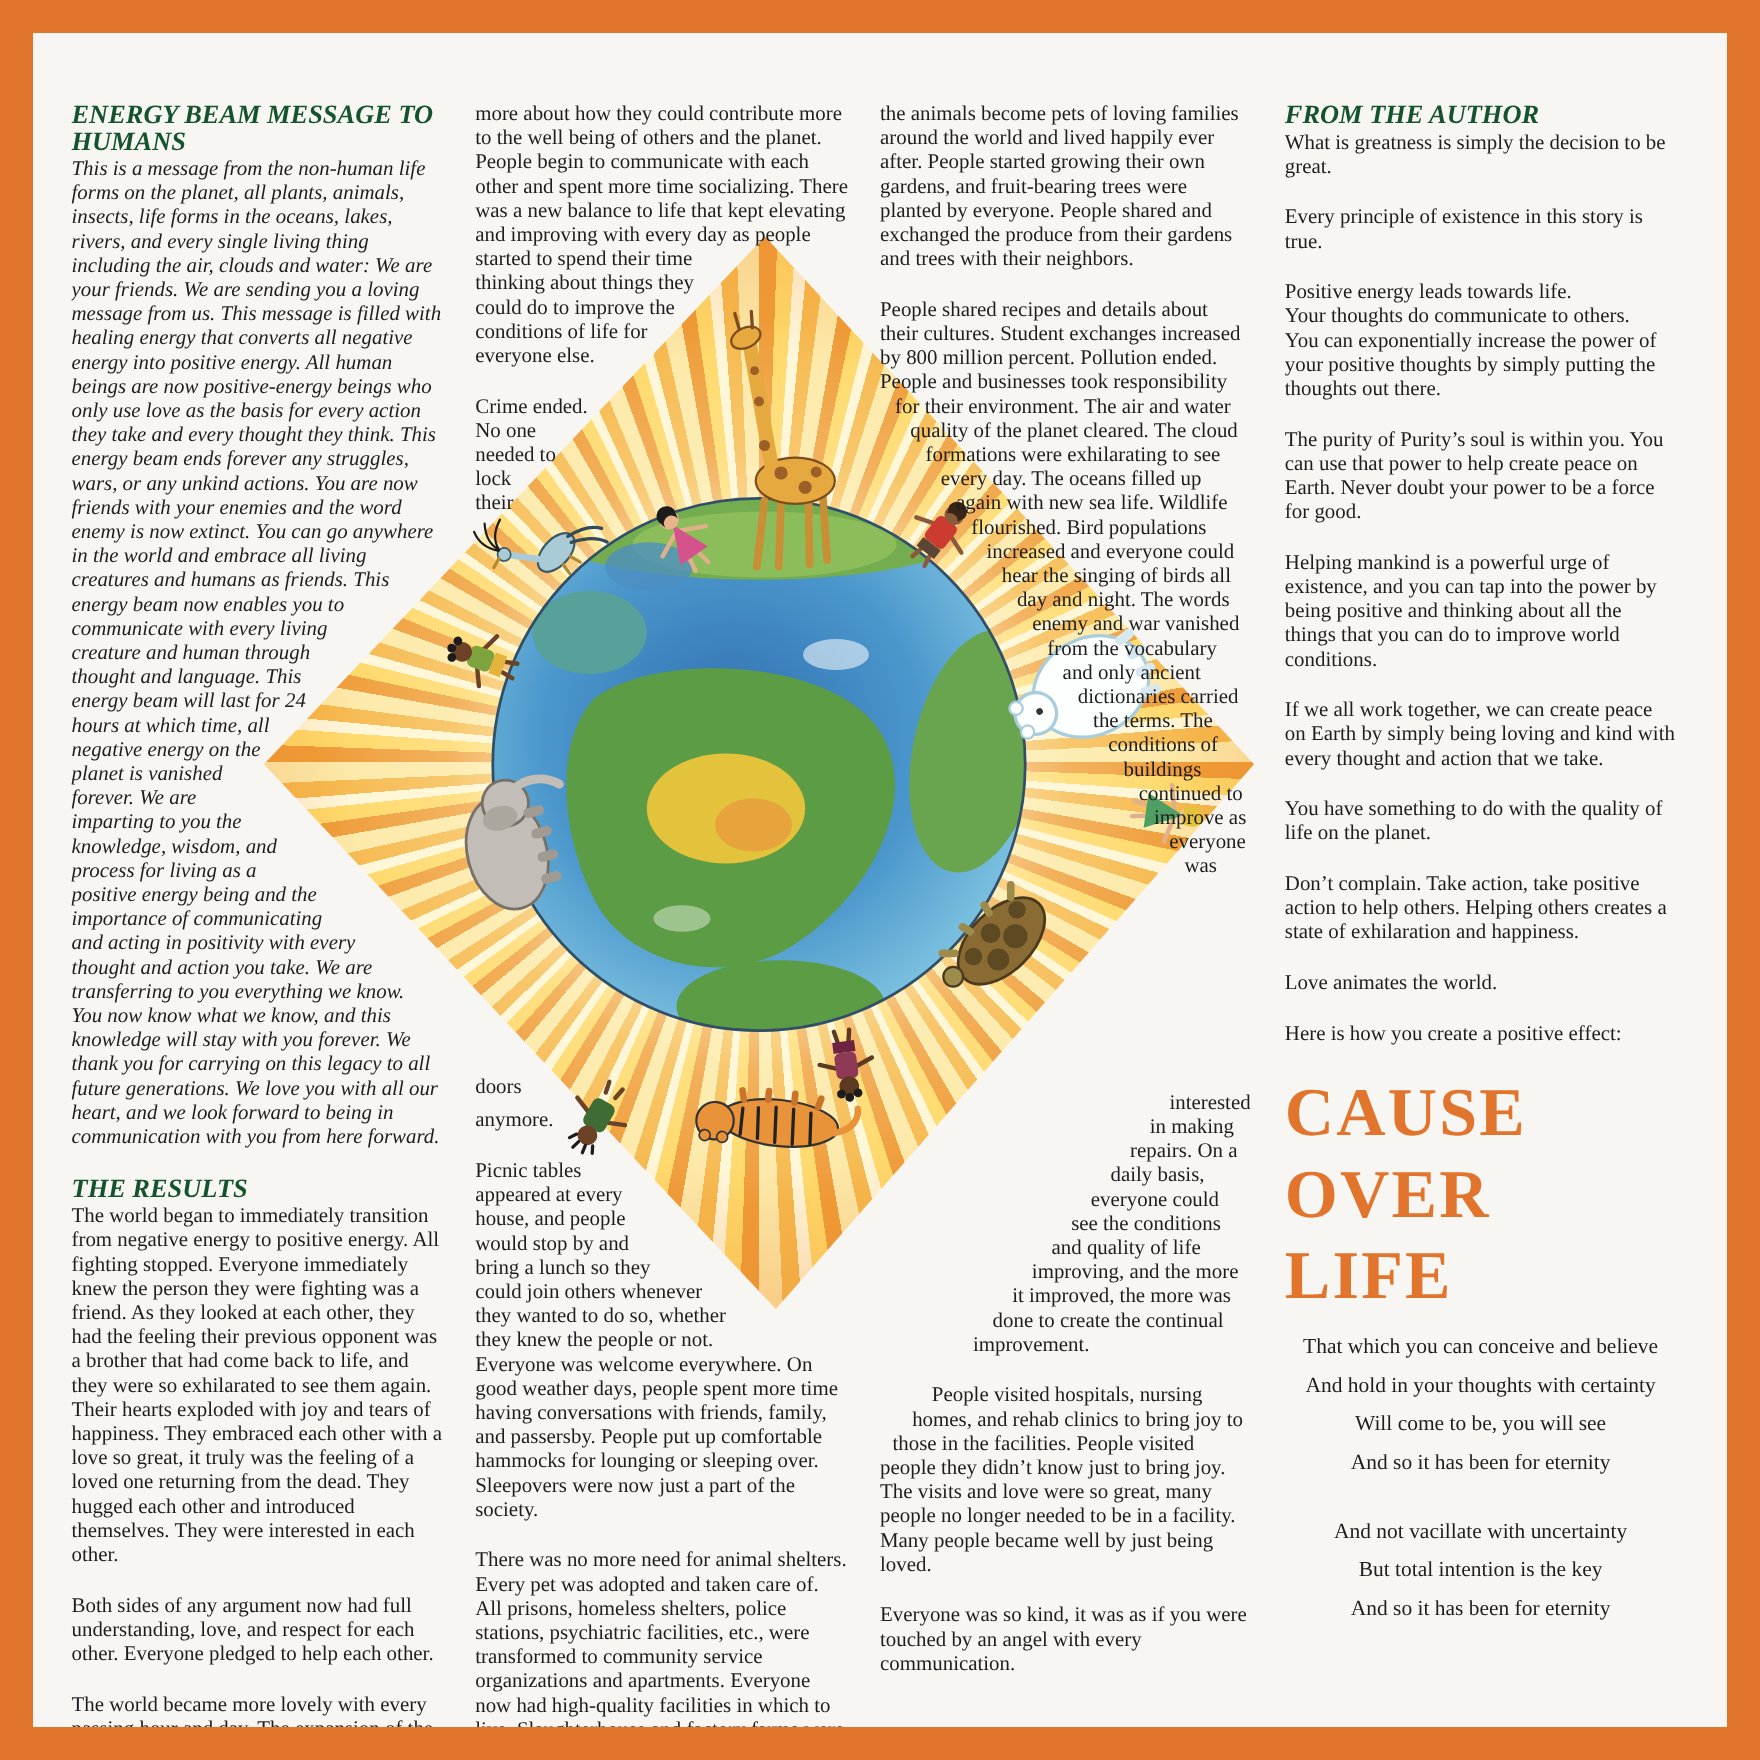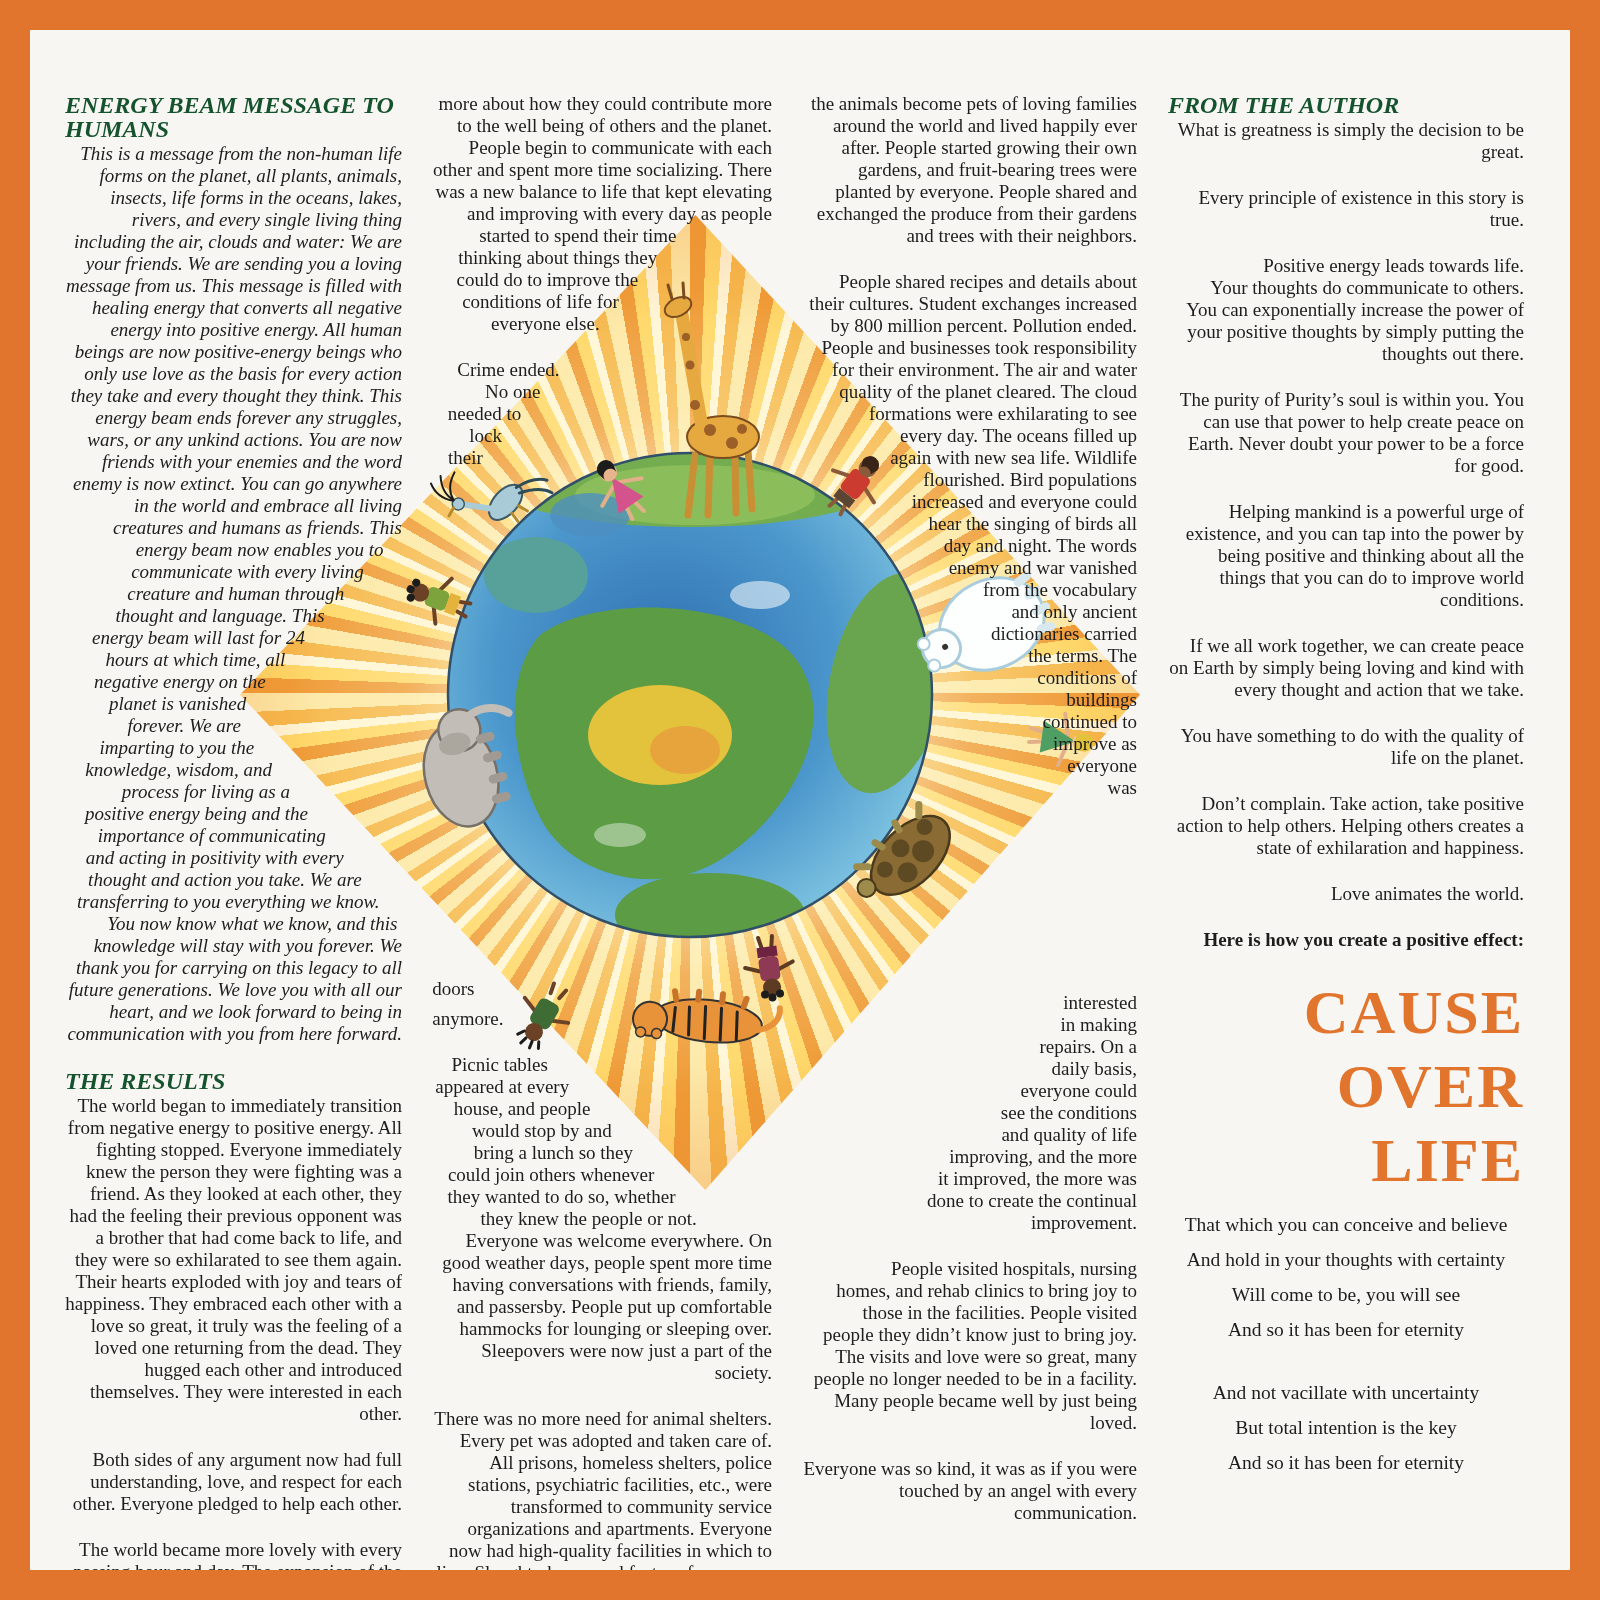--- a/index.html
+++ b/index.html
@@ -1,36 +1,36 @@
 <!DOCTYPE html>
 <html><head>
 <meta charset="utf-8">
 <style>
   html,body{margin:0;padding:0;}
   .frame{position:relative;width:1600px;height:1600px;background:#e2752e;overflow:hidden;}
   .paper{position:absolute;left:30px;top:30px;width:1540px;height:1540px;background:#f8f6f2;overflow:hidden;}
   .col{position:absolute;top:63px;height:1495px;font-family:"Liberation Serif","DejaVu Serif",serif;
        font-size:19px;line-height:22px;color:#1d1d1d;overflow:hidden;}
-  .col p{margin:0 0 24px 0;text-align:right;}
+  .col p{margin:0 0 24px 0;}
   .col h3{margin:0 0 2px 0;font-size:24px;line-height:24px;font-style:italic;font-weight:bold;color:#14532d;}
   #col1{left:35px;width:337px;}
   #col2{left:402px;width:340px;}
   #col3{left:770px;width:337px;}
   #col4{left:1138px;width:356px;}
   .italic{font-style:italic;}
   .results-gap{margin-top:28px;}
   
   .f1 {float:right;width:230px;height:860px;shape-outside:polygon(100% 52%,30% 73%,100% 96%);}
   .f2a{float:right;width:340px;height:835px;shape-outside:polygon(75% 17%,100% 28%,100% 100%,0% 100%,0% 52%);}
   .f2b{float:right;width:340px;height:300px;shape-outside:polygon(0% 0%,100% 0%,100% 97%,81% 97%,0% 2%);}
   .f3a{float:left;width:337px;height:425px;margin-top:205px;shape-outside:polygon(0% 14%,100% 99%,0% 99%);}
   .f3b{float:left;width:337px;height:415px;shape-outside:polygon(0% 0%,100% 0%,0% 100%);}
   
-  .tight{margin:0;font-weight:bold;}
-  .cause{margin-top:16px;text-align:right;font-weight:bold;font-size:62px;line-height:74px;
+  .tight{margin:0;}
+  .cause{margin-top:16px;text-align:left;font-weight:bold;font-size:62px;line-height:74px;
          letter-spacing:2px;color:#e2752e;}
   .poem{text-align:center;font-size:19.5px;line-height:35px;margin-top:10px;}
   .poem div{margin:0;}
   .poem-gap{margin-top:28px;}
   
   .art{position:absolute;left:210px;top:185px;width:900px;height:975px;
        clip-path:polygon(50.6% 0%,100% 49.2%,51.7% 100%,0% 49.2%);
        background:
          radial-gradient(circle at 50% 49%, rgba(255,255,255,.96) 0 17%, rgba(255,250,225,.75) 26%, rgba(255,246,210,.25) 42%, rgba(255,255,255,0) 60%),
          radial-gradient(circle at 50% 49%, rgba(255,255,255,0) 55%, rgba(233,125,41,.45) 88%),

